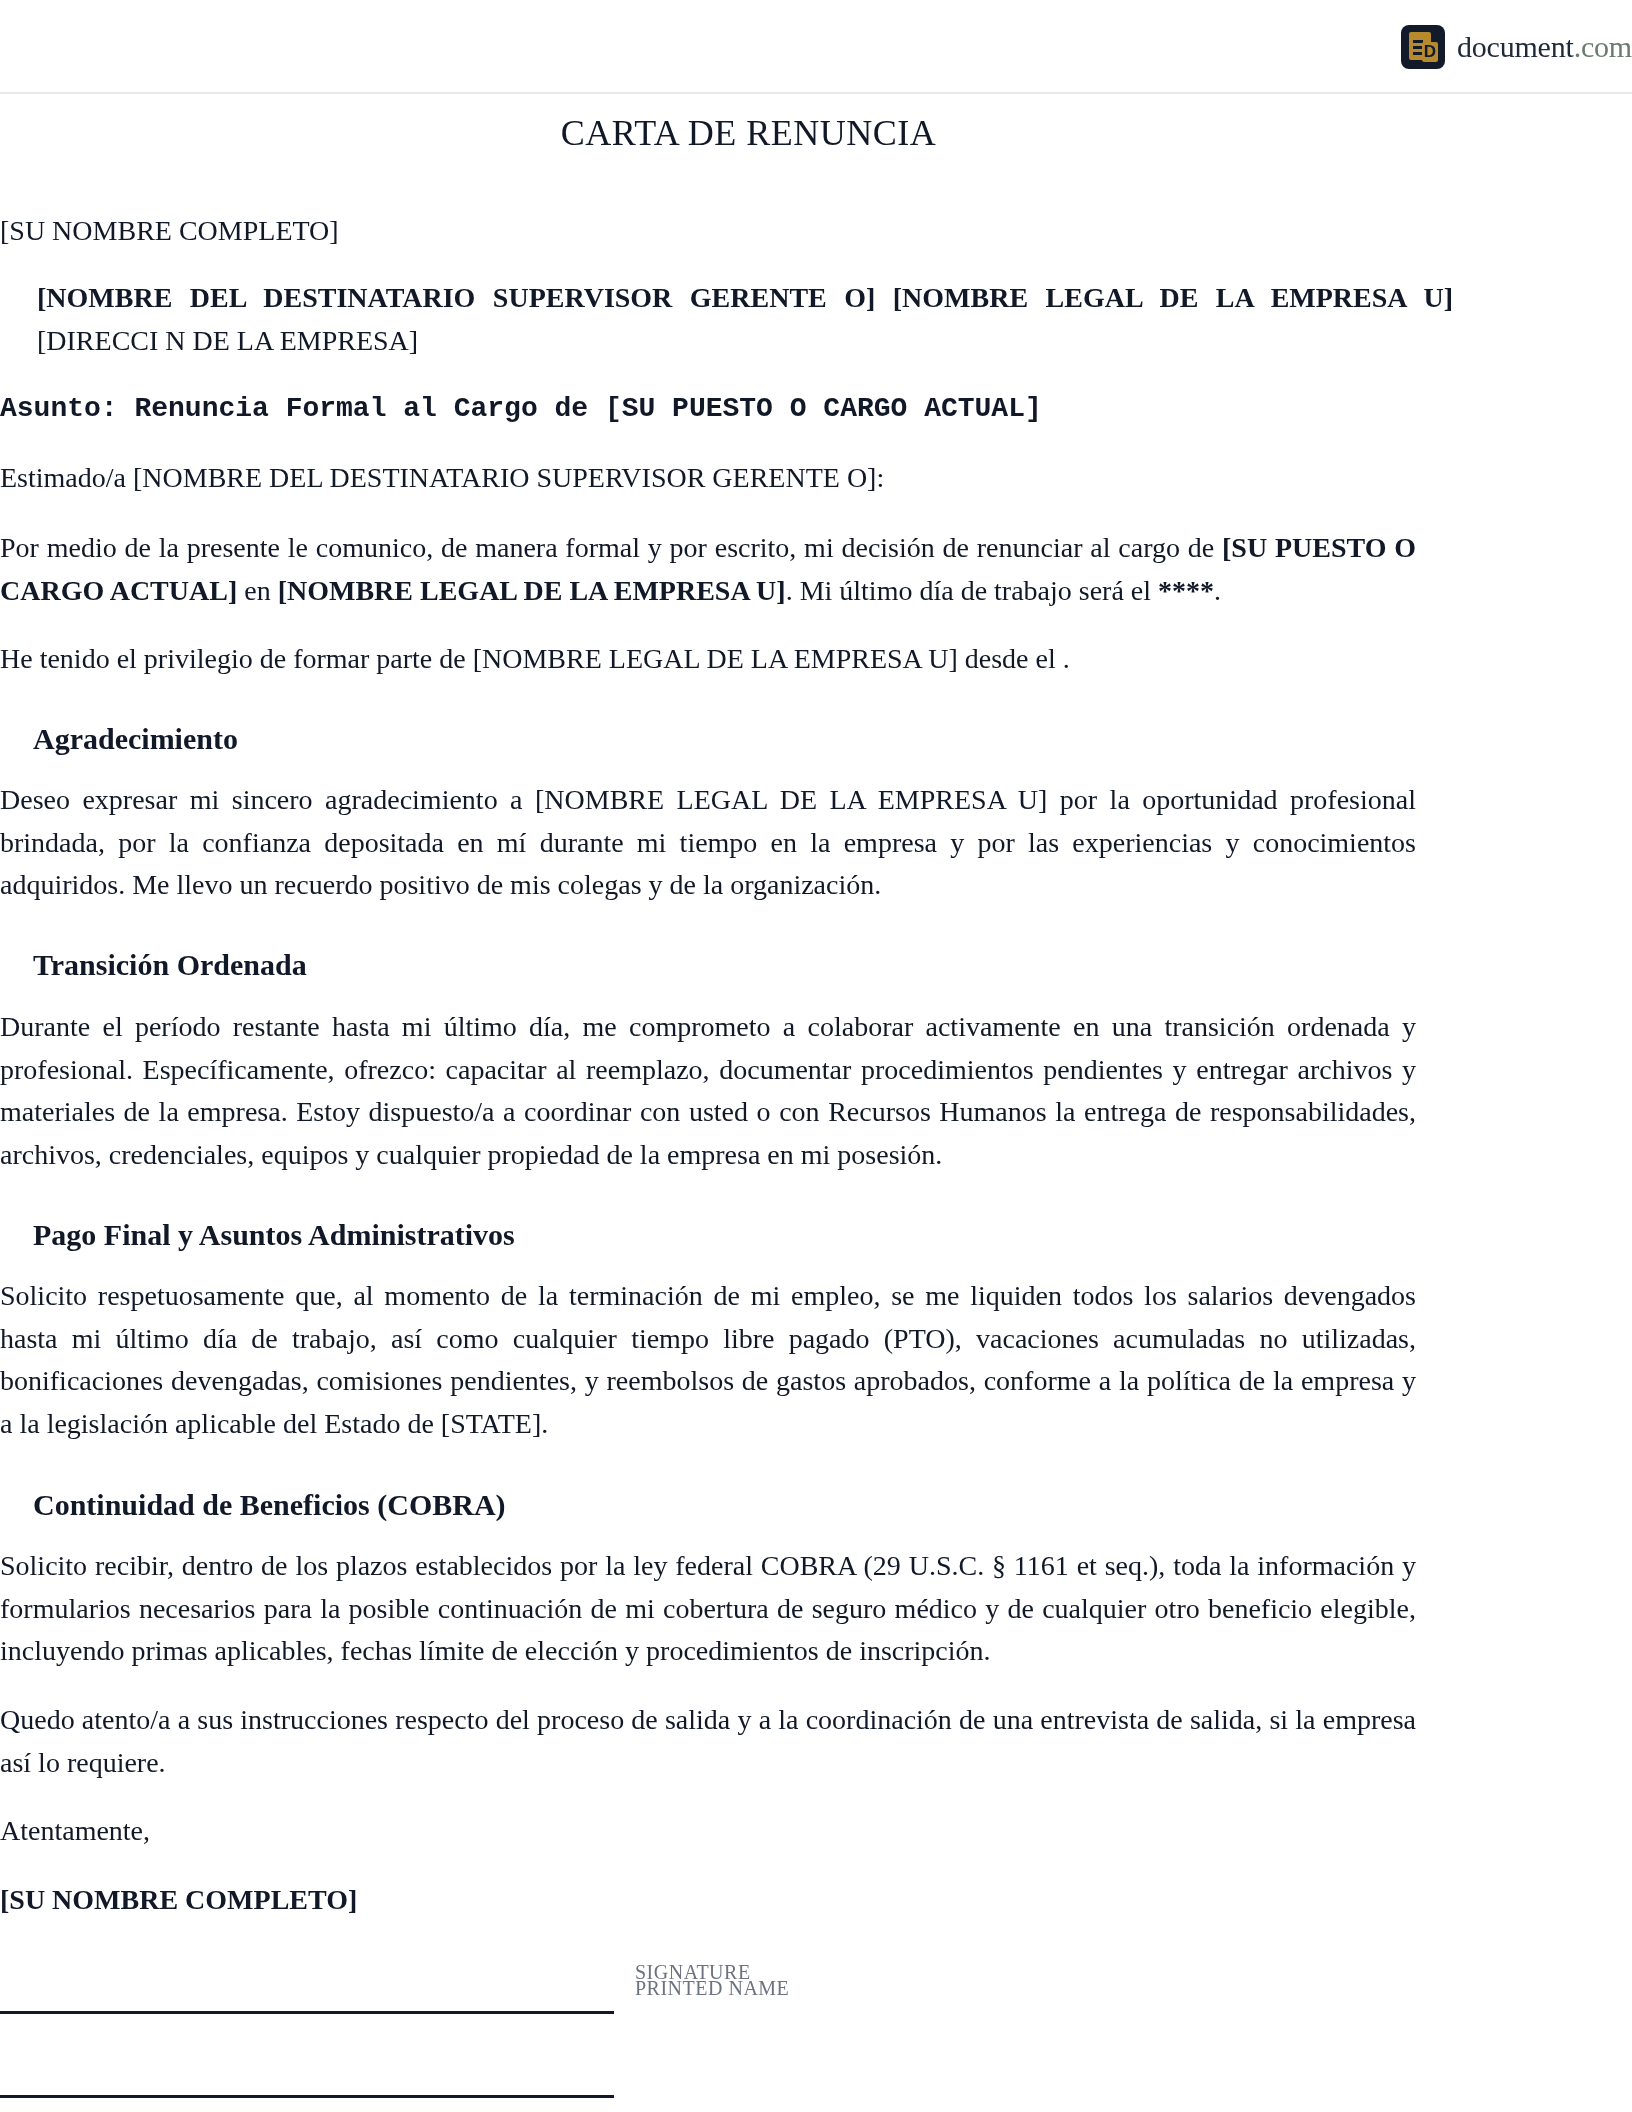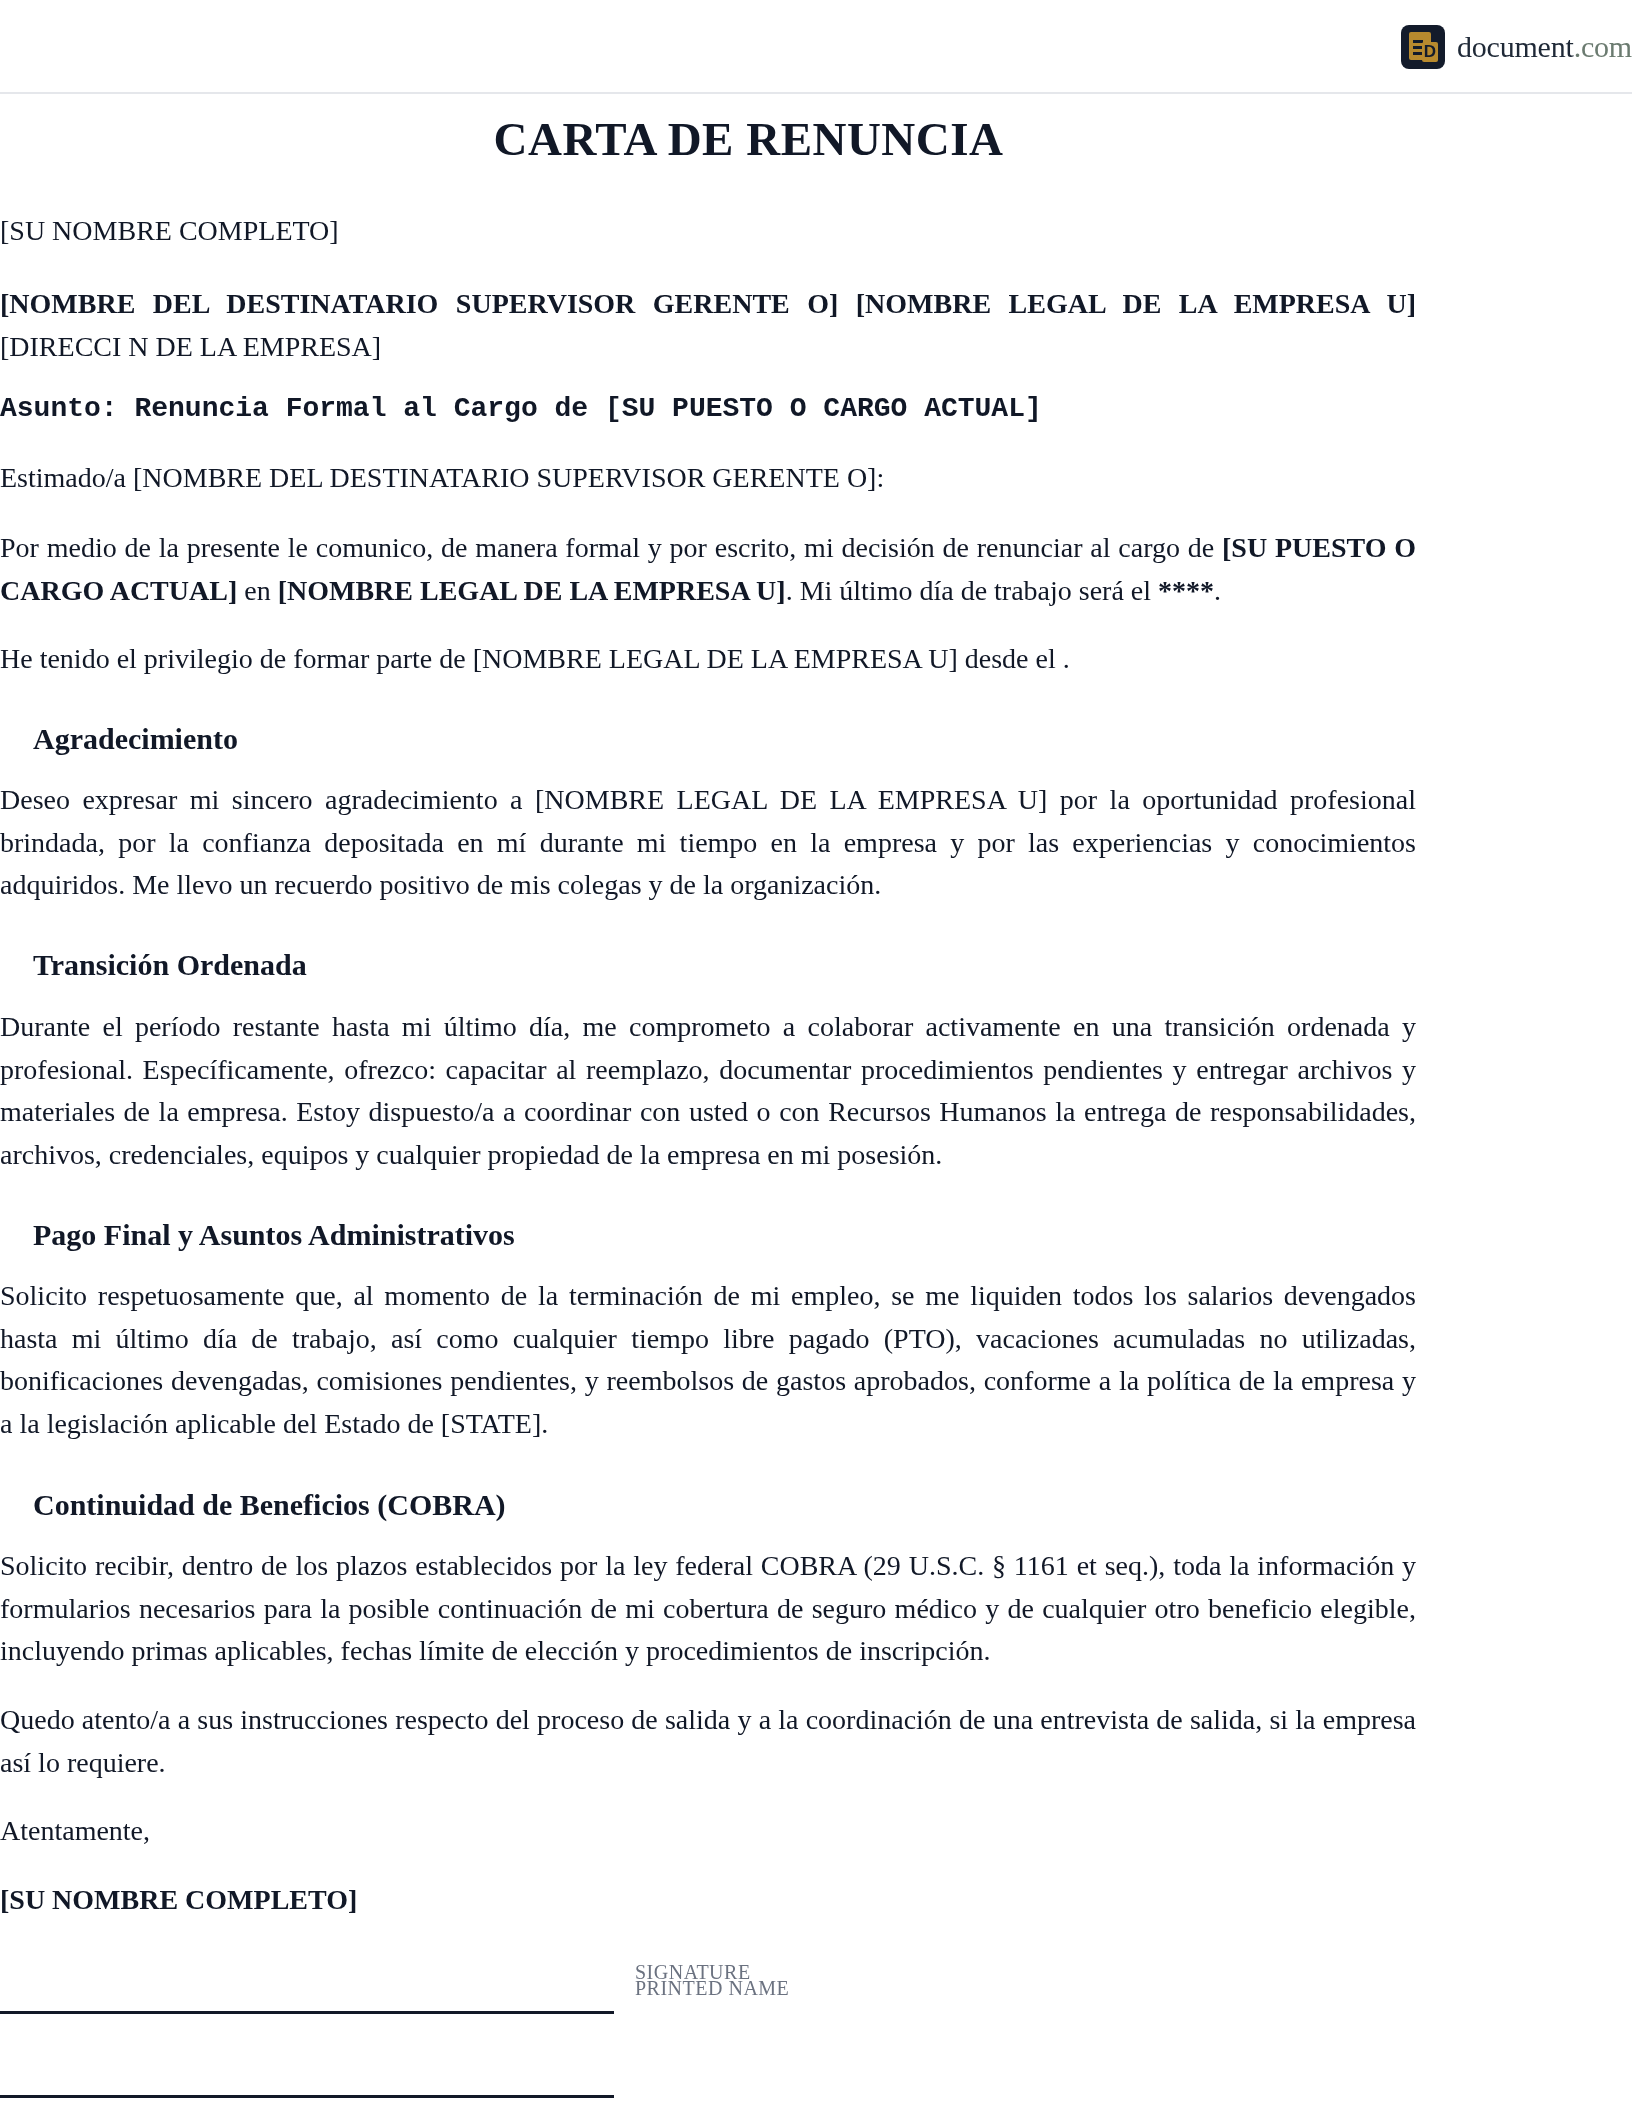--- a/index.html
+++ b/index.html
@@ -6,21 +6,21 @@
   body { width: 1632px; height: 2112px; position: relative; overflow: hidden; color: #111827; font-family: "Liberation Serif", "DejaVu Serif", serif; }
   .topbar { position: absolute; left: 0; top: 0; width: 1632px; height: 92px; border-bottom: 2px solid #e5e7eb; }
   .brand { position: absolute; right: 0; top: 24px; height: 46px; display: flex; align-items: center; }
   .brand-logo { width: 44px; height: 44px; background: #131b2b; border-radius: 8px; position: relative; margin-right: 12px; }
   .brand-logo .doc { position: absolute; left: 8px; top: 7px; width: 22px; height: 28px; background: #b88a2e; border-radius: 2px; }
   .brand-logo .doc::before { content: ""; position: absolute; left: 4px; top: 8px; width: 10px; height: 3px; background: #131b2b; box-shadow: 0 6px 0 #131b2b, 0 12px 0 #131b2b; }
   .brand-logo .d { position: absolute; left: 21px; top: 17px; width: 16px; height: 20px; background: #b88a2e; color: #131b2b; font: bold 17px/20px "Liberation Sans", sans-serif; text-align: center; border-radius: 2px; }
   .brand-text { font-family: Liberation Serif, serif; font-size: 30px; color: #1f2937; letter-spacing: -0.2px; }
   .brand-text .tld { color: #6b7b70; }
   .doc-body { position: absolute; left: 0; top: 92px; width: 1632px; }
-  h1 { margin: 0; position: absolute; top: 20px; left: 0; width: 1497px; text-align: center; font-size: 47px; font-weight: bold; letter-spacing: 0.5px; }
+  h1 { margin: 0; position: absolute; top: 20px; left: 0; width: 1497px; text-align: center; font-size: 36px; font-weight: normal; letter-spacing: 0.5px; }
   .p { position: absolute; left: 0; width: 1416px; font-size: 28px; line-height: 42.5px; text-align: justify; margin: 0; }
   .h2 { position: absolute; left: 0; font-size: 30px; font-weight: bold; margin: 0; padding-left: 33px; }
   .b { font-weight: bold; }
   .sig-line { position: absolute; left: 0; width: 614px; height: 0; border-top: 3px solid #111827; }
   .sig-label { position: absolute; left: 635px; font-size: 20px; color: #6b7280; letter-spacing: 0.5px; }
 </style>
 </head>
 <body>
 
 <div class="topbar">
@@ -31,21 +31,21 @@
     </div>
     <span class="brand-text"><span>document</span><span class="tld">.com</span></span>
   </div>
 </div>
 
 <div class="doc-body">
   <h1>CARTA DE RENUNCIA</h1>
 
   <p class="p" style="top:118px;">[SU NOMBRE COMPLETO]</p>
 
-  <p class="p" style="top:191px;"><span class="b">[NOMBRE DEL DESTINATARIO SUPERVISOR GERENTE O]</span> <span class="b">[NOMBRE LEGAL DE LA EMPRESA U]</span> <span>[DIRECCI N DE LA EMPRESA]</span></p>
+  <p class="p" style="top:185px;padding-left:37px;"><span class="b">[NOMBRE DEL DESTINATARIO SUPERVISOR GERENTE O]</span> <span class="b">[NOMBRE LEGAL DE LA EMPRESA U]</span> <span>[DIRECCI N DE LA EMPRESA]</span></p>
 
   <p class="p b" style="top:296px;font-family:Liberation Mono, monospace;">Asunto: Renuncia Formal al Cargo de [SU PUESTO O CARGO ACTUAL]</p>
 
   <p class="p" style="top:365px;">Estimado/a [NOMBRE DEL DESTINATARIO SUPERVISOR GERENTE O]:</p>
 
   <p class="p" style="top:435px;"><span>Por medio de la presente le comunico, de manera formal y por escrito, mi decisión de renunciar al cargo de </span><span class="b">[SU PUESTO O CARGO ACTUAL]</span><span> en </span><span class="b">[NOMBRE LEGAL DE LA EMPRESA U]</span><span>. Mi último día de trabajo será el </span><span class="b">****</span><span>.</span></p>
 
   <p class="p" style="top:546px;">He tenido el privilegio de formar parte de [NOMBRE LEGAL DE LA EMPRESA U] desde el .</p>
 
   <h2 class="h2" style="top:630px;">Agradecimiento</h2>

